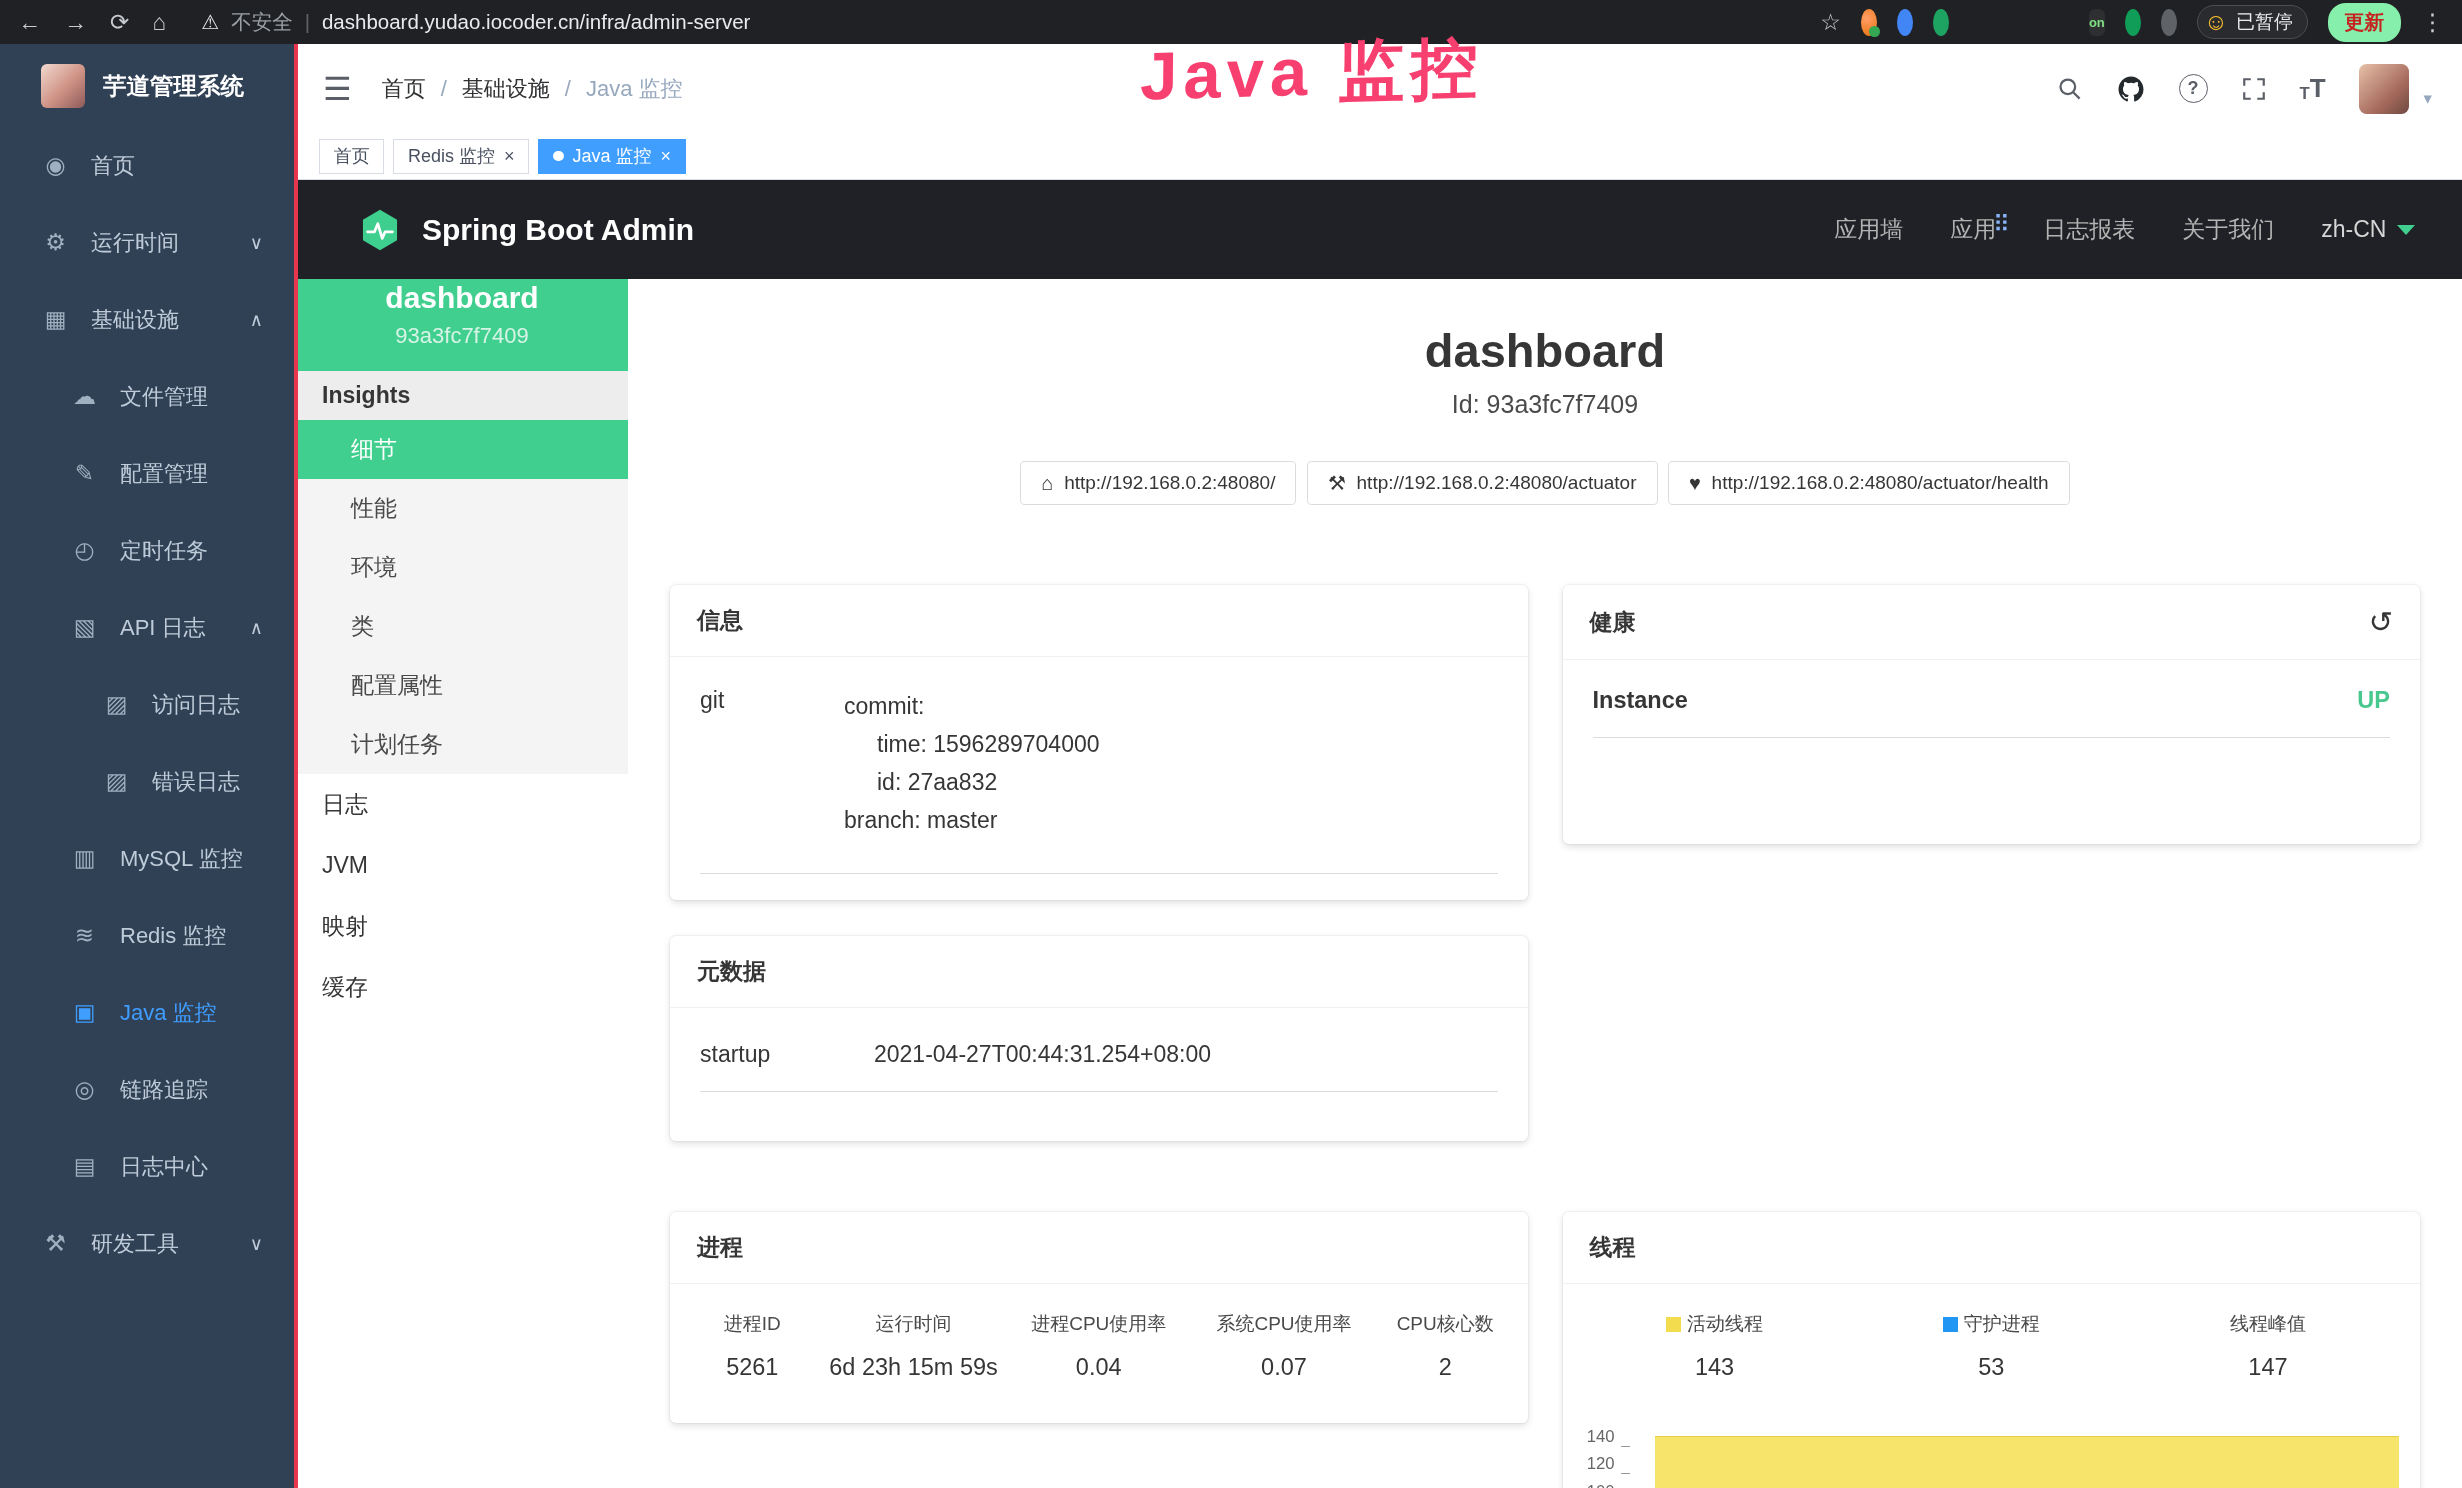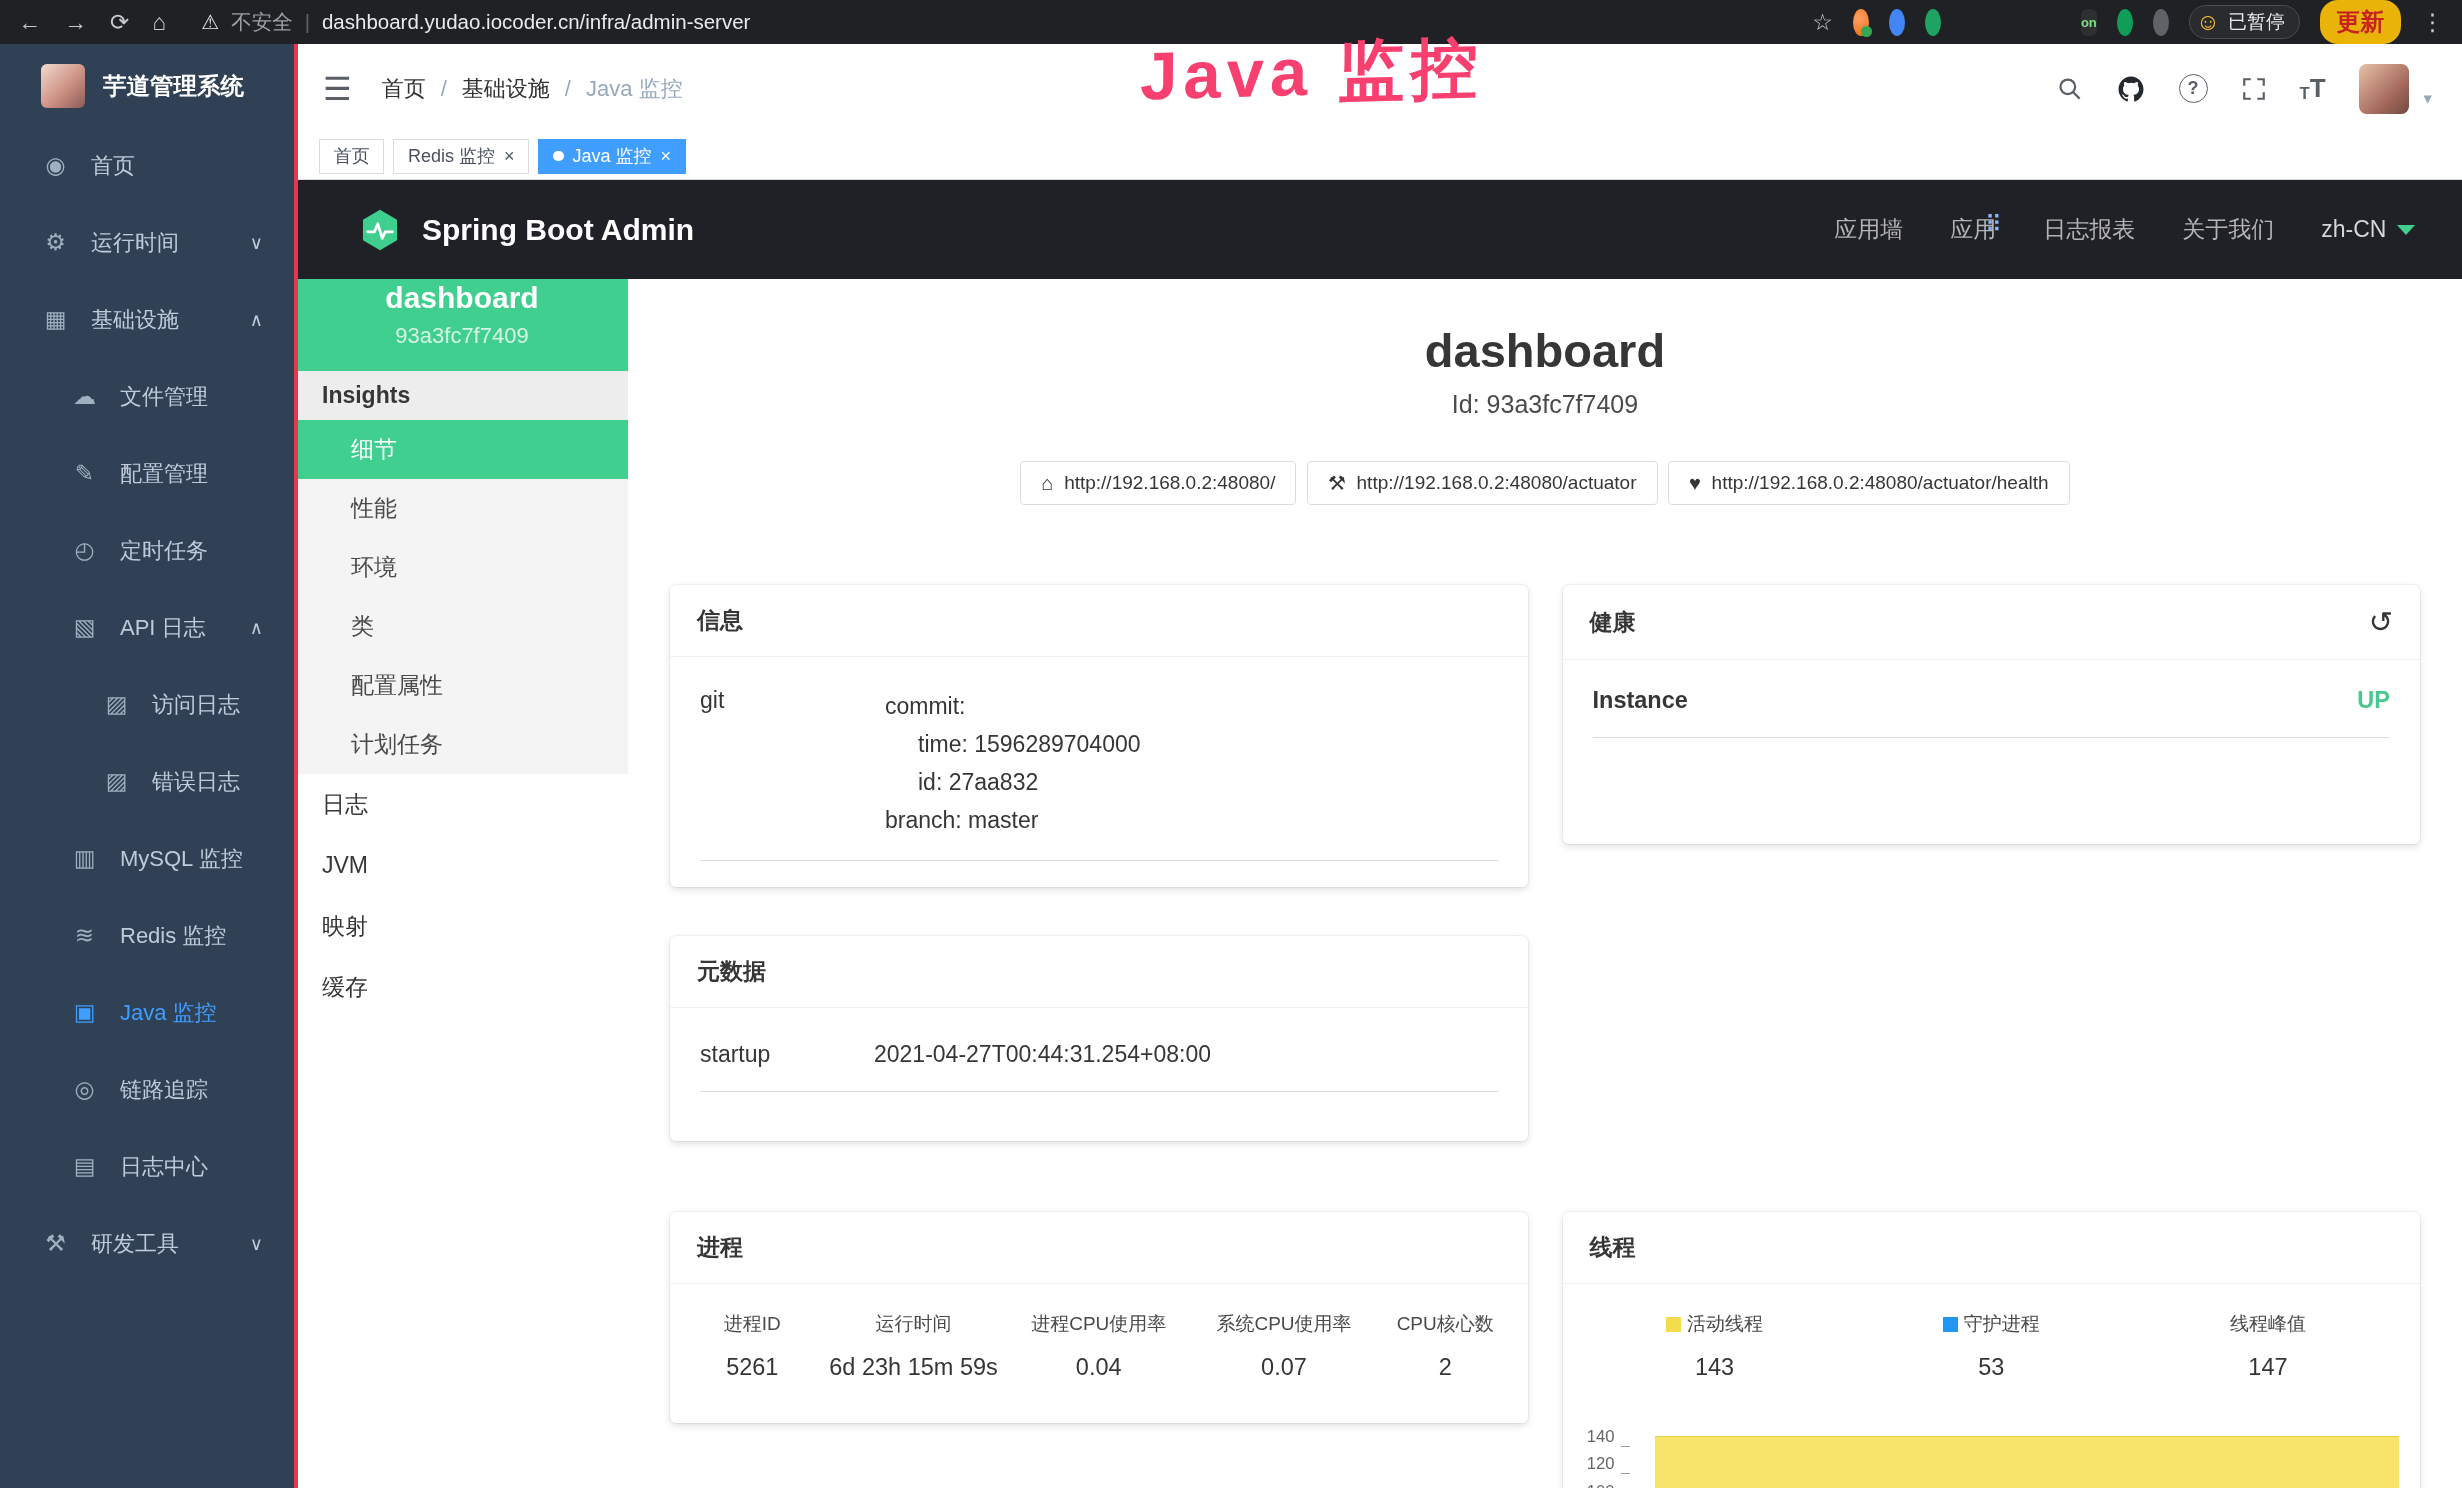--- a/index.html
+++ b/index.html
@@ -18,21 +18,21 @@
   .ext.orange { background:radial-gradient(circle at 35% 35%, #ff9e66, #e8710a); }
   .ext.orange .mini-badge { position:absolute; right:-3px; bottom:-1.5px; width:10.6px; height:10.6px; border-radius:50%; background:#34a853; }
   .ext.blue { background:#4285f4; }
   .ext.green { background:#1da462; color:#fff; font-size:15px; }
   .ext.grid { background:transparent; color:#8ab4f8; font-size:23px; }
   .ext.onbox { background:#2d2f31; border-radius:6px; color:#7ee081; font-size:13px; font-weight:bold; }
   .ext.leaf { background:#0f9d58; }
   .ext.puzzle { background:#5f6368; }
   .paused-pill { display:flex; align-items:center; gap:7.6px; background:#2a2b2e; border:0.8px solid #4a4d51; border-radius:18px; padding:3px 13.7px 3px 6px; color:#e8eaed; font-size:19px; }
   .smiley { color:#fbc02d; font-size:24px; line-height:1; }
-  .update-pill { background:#eab308; color:#c5221f; font-weight:bold; font-size:24px; border-radius:18px; padding:6px 16.7px; }
+  .update-pill { background:#86efac; color:#c5221f; font-weight:bold; font-size:20px; border-radius:18px; padding:6px 16.7px; }
 
   
   .anno-line { position:absolute; left:294px; top:44px; bottom:0; width:3.8px; background:#e8364f; z-index:40; }
   .anno-text { position:absolute; top:27px; left:1001px; width:622px; text-align:center; font-size:67px; font-weight:bold; color:#f84070; letter-spacing:6px; transform:rotate(-1.5deg) skewX(-2deg); z-index:41; }
 
   
   .app-sidebar { position:absolute; left:0; top:44px; bottom:0; width:296px; background:#304156; overflow:hidden; z-index:5; }
   .logo-row { height:83px; display:flex; align-items:center; gap:18px; padding-left:41px; }
   .logo-avatar { width:44px; height:44px; border-radius:6px; background:linear-gradient(135deg,#f2d9cf,#cf9285 55%,#8c5a5a); flex:none; }
   .logo-title { color:#fff; font-size:23.5px; font-weight:bold; }
@@ -90,21 +90,21 @@
   .links { margin-top:42px; display:flex; justify-content:center; gap:10.6px; }
   .link-btn { display:inline-flex; align-items:center; gap:10.6px; padding:9px 20px; border:0.8px solid #dbdbdb; border-radius:4.6px; background:#fff; font-size:19px; color:#363636; }
   .link-btn .l-ico { font-size:20px; }
 
   .grid { margin:80px 42px 0; display:grid; grid-template-columns:1fr 1fr; grid-template-rows:351px 276px auto; column-gap:35px; }
   .card { background:#fff; border-radius:6px; box-shadow:0 2.3px 7.6px rgba(10,10,10,.12), 0 0 0 0.8px rgba(10,10,10,.05); align-self:start; }
   .card-h { display:flex; align-items:center; padding:20px 27px; border-bottom:1.5px solid #f0f0f0; font-size:23px; font-weight:bold; color:#363636; }
   .hist { margin-left:auto; font-size:29px; font-weight:normal; color:#363636; }
 
   .info-body { padding:30px 30px 26px; }
-  .d-row { display:flex; border-bottom:0.8px solid #dbdbdb; padding-bottom:21px;gap:41px; }
+  .d-row { display:flex; border-bottom:0.8px solid #dbdbdb; padding-bottom:34px; }
   .d-label { width:144px; font-size:23px; color:#363636; }
   .d-vals { flex:1; font-size:23px; color:#363636; line-height:38px; }
   .ind { padding-left:33px; }
 
   .health-body { padding:27px 30px 106px; }
   .h-row { display:flex; align-items:center; border-bottom:0.8px solid #dbdbdb; padding-bottom:23px; }
   .h-label { font-size:23.5px; font-weight:bold; color:#363636; }
   .h-status { margin-left:auto; font-size:23.5px; font-weight:bold; color:#48c78e; }
 
   .meta-body { padding:33px 30px 49px; }

